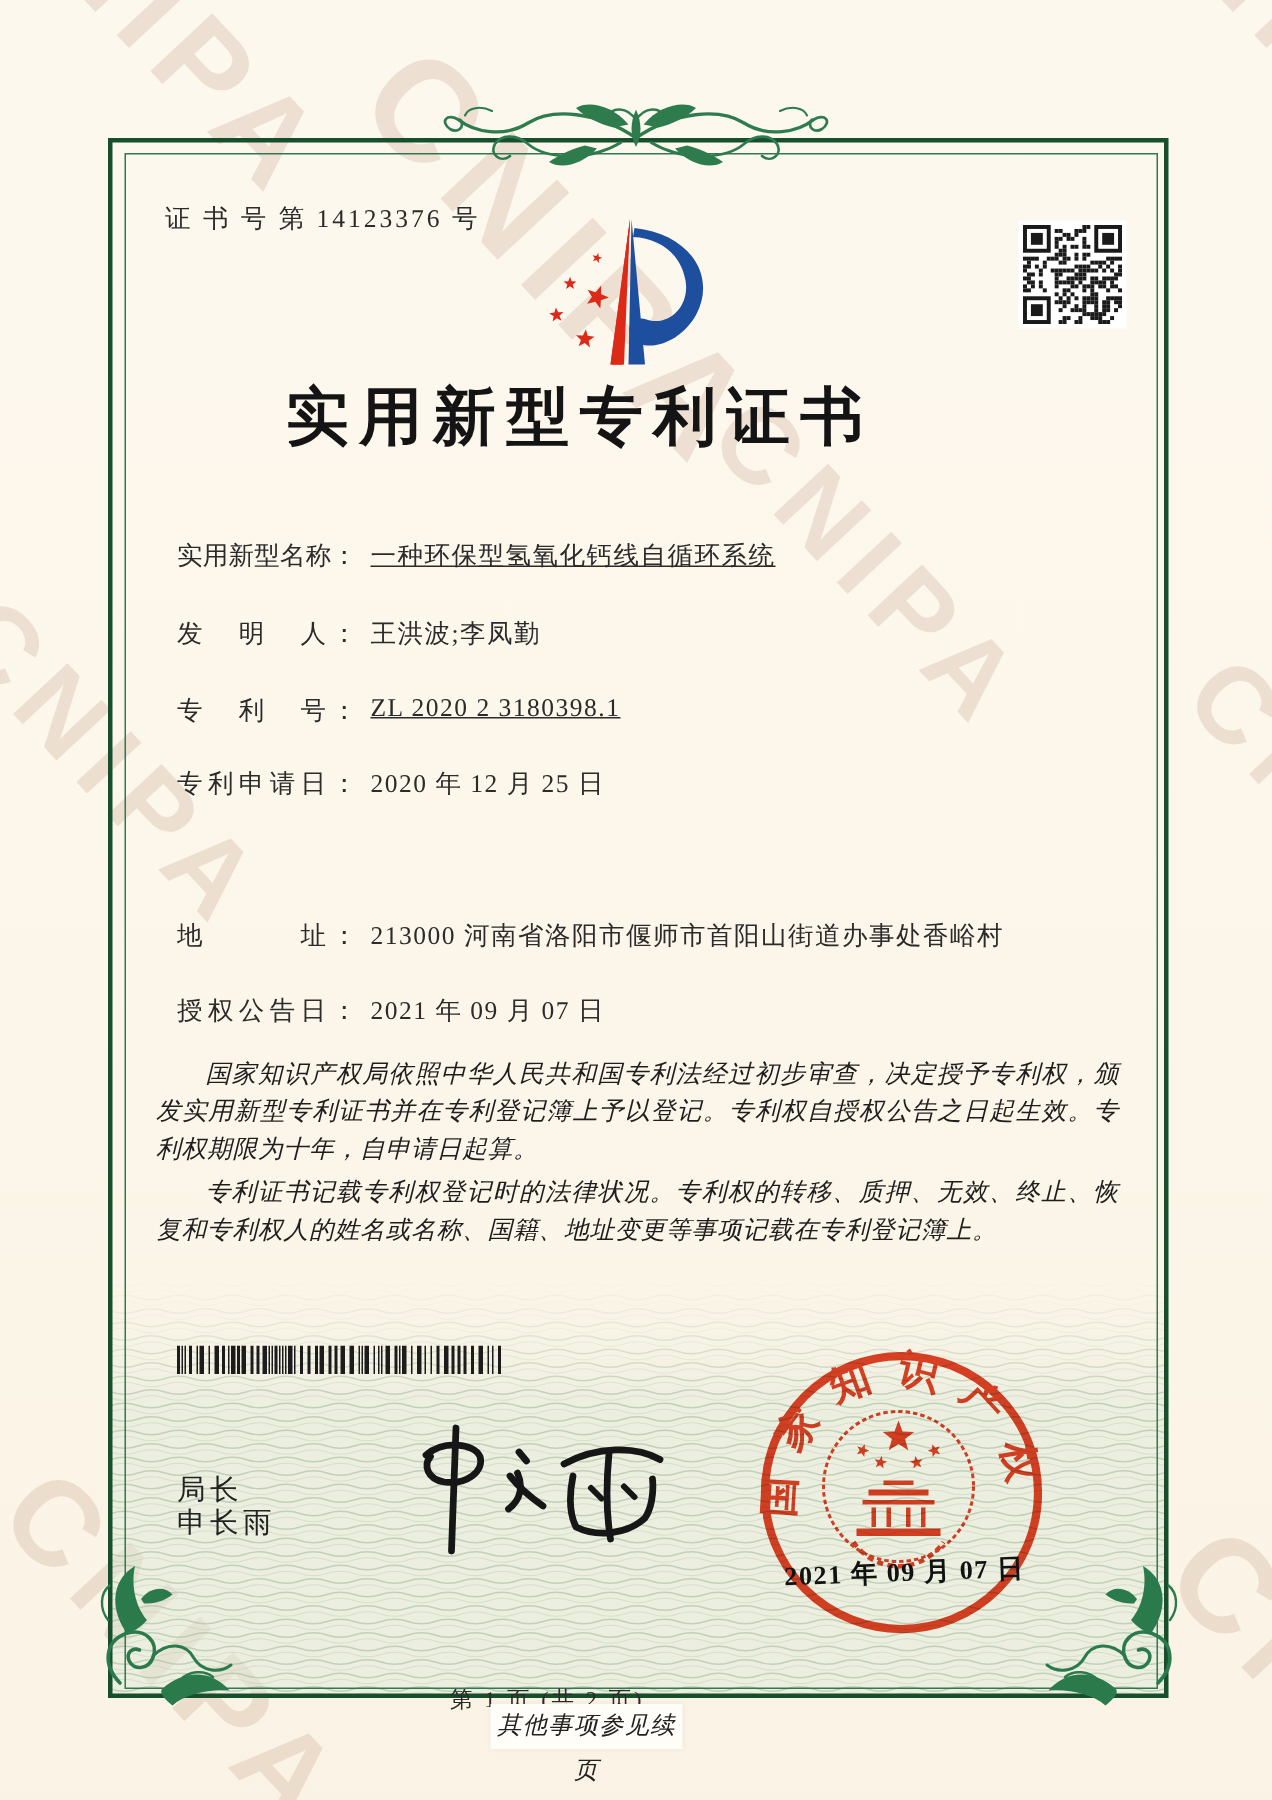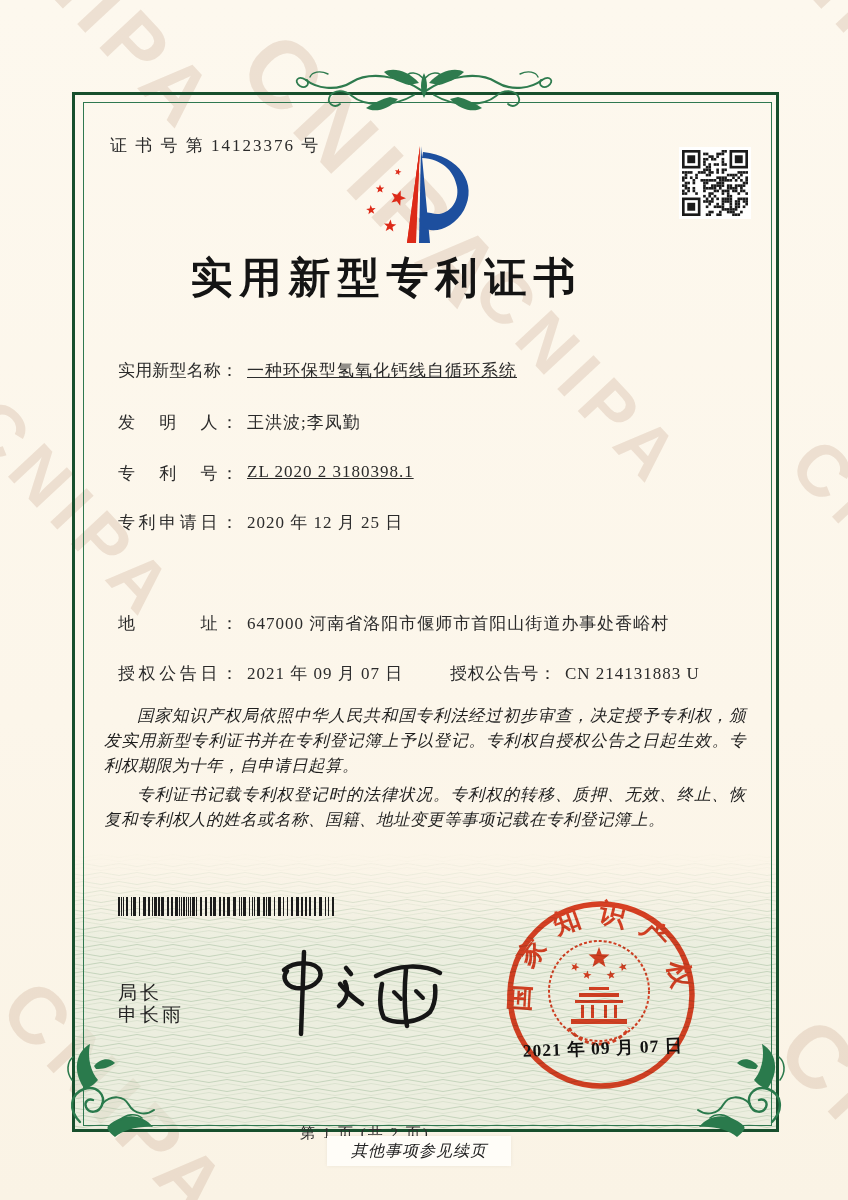--- a/index.html
+++ b/index.html
@@ -22,21 +22,21 @@
   .row2{position:absolute;left:450px;font-size:17px;color:#2b2b2b;z-index:5;white-space:nowrap;}
   .lbl2{display:inline-block;width:106px;text-align:justify;text-align-last:justify;}
   .body-text{position:absolute;left:100px;width:650px;font-size:16.5px;line-height:25px;color:#1e1e1e;font-style:italic;letter-spacing:0.5px;text-align:justify;z-index:5;}
   .body-text p{margin:4px;text-indent:2em;}
   .barcode{position:absolute;left:118px;top:897px;z-index:5;}
   .director{position:absolute;left:118px;font-family:"Liberation Sans","DejaVu Sans",sans-serif;font-size:19px;letter-spacing:3px;color:#222;z-index:5;}
   .sig{position:absolute;left:248px;top:946px;z-index:5;}
   .seal{position:absolute;left:501px;top:895px;z-index:6;mix-blend-mode:multiply;opacity:.95;}
   .sealdate{position:absolute;left:518px;top:1036px;width:170px;text-align:center;font-size:17.5px;letter-spacing:1px;color:#111;z-index:7;transform:rotate(-2deg);font-weight:bold;}
   .pageno{position:absolute;left:300px;top:1092px;width:210px;text-align:left;font-size:15px;letter-spacing:2px;color:#2b2b2b;z-index:5;margin-top:32px;}
-  .note{position:absolute;left:327px;top:1136px;width:184px;height:30px;background:#fffdf8;box-shadow:0 0 4px rgba(0,0,0,0.06);text-align:center;line-height:30px;font-size:16px;font-style:italic;letter-spacing:1px;color:#222;z-index:5;}
+  .note{position:absolute;left:327px;top:1136px;width:128px;height:30px;background:#fffdf8;box-shadow:0 0 4px rgba(0,0,0,0.06);text-align:center;line-height:30px;font-size:16px;font-style:italic;letter-spacing:1px;color:#222;z-index:5;}
 </style>
 </head>
 <body>
 
 <div class="page">
 
   <div class="wm" style="left:-48px;top:-38px;font-size:82px;">CNIPA</div>
   <div class="wm" style="left:688px;top:-62px;font-size:82px;">CNIPA</div>
   <div class="wm" style="left:205px;top:118px;font-size:95px;">CNIPA</div>
   <div class="wm" style="left:445px;top:335px;font-size:72px;">CNIPA</div>
@@ -395,27 +395,24 @@
   <div class="row" style="top:411px;">
     <span class="lbl">发　明　人：</span><span class="val">王洪波;李凤勤</span>
   </div>
   <div class="row" style="top:462px;text-decoration:underline;">
     <span class="lbl">专　利　号：</span><span class="val">ZL 2020 2 3180398.1</span>
   </div>
   <div class="row" style="top:511px;">
     <span class="lbl">专利申请日：</span><span class="val">2020 年 12 月 25 日</span>
   </div>
   <div class="row" style="top:612px;">
-    <span class="lbl">地　　　址：</span><span class="val">647000 河南省洛阳市偃师市首阳山街道办事处香峪村</span>
+    <span class="lbl">地　　　址：</span><span class="val">213000 河南省洛阳市偃师市首阳山街道办事处香峪村</span>
   </div>
   <div class="row" style="top:662px;">
     <span class="lbl">授权公告日：</span><span class="val">2021 年 09 月 07 日</span>
-  </div>
-  <div class="row2" style="top:662px;">
-    <span class="lbl2">授权公告号：</span><span class="val">CN 214131883 U</span>
   </div>
 
   <div class="body-text" style="top:699px;">
     <p>国家知识产权局依照中华人民共和国专利法经过初步审查，决定授予专利权，颁发实用新型专利证书并在专利登记簿上予以登记。专利权自授权公告之日起生效。专利权期限为十年，自申请日起算。</p>
     <p>专利证书记载专利权登记时的法律状况。专利权的转移、质押、无效、终止、恢复和专利权人的姓名或名称、国籍、地址变更等事项记载在专利登记簿上。</p>
   </div>
 
   <svg class="barcode" width="222" height="19">
     <g id="barcode-bars" fill="#1c1c1c">
         <rect x="0" y="0" width="2" height="19"></rect>

